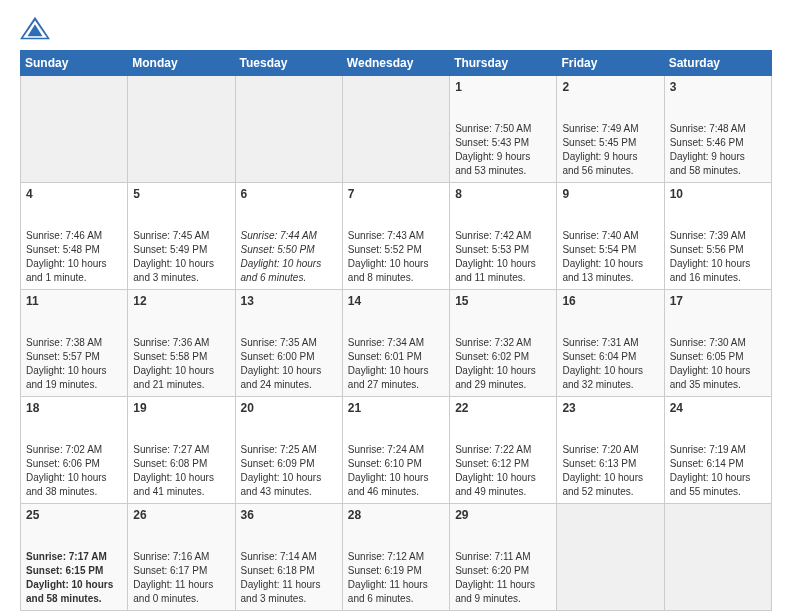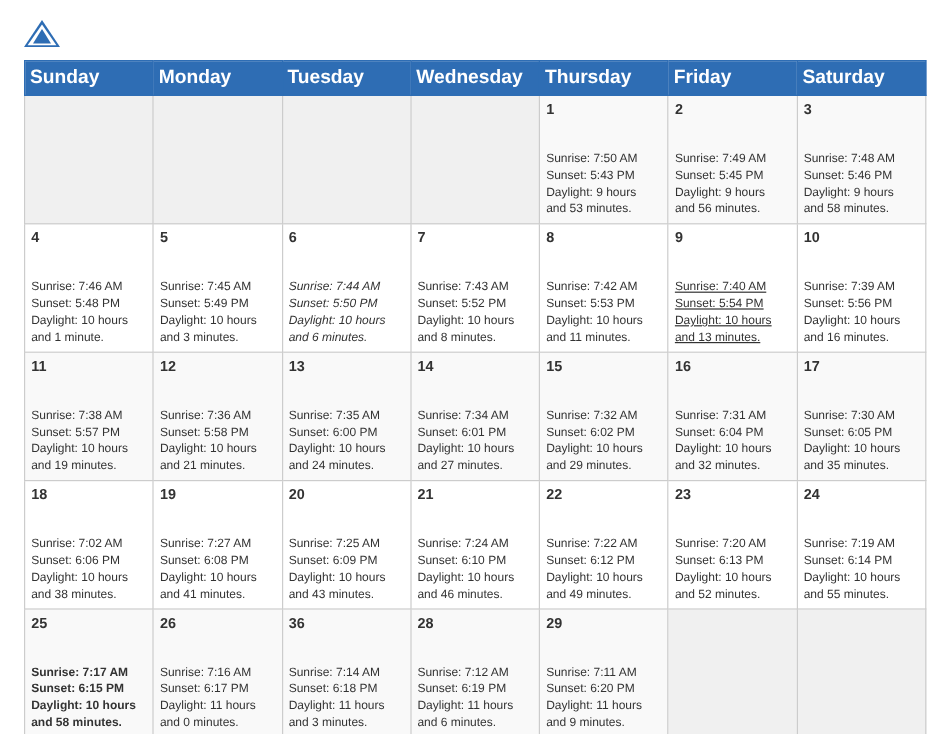--- a/index.html
+++ b/index.html
@@ -53,21 +53,21 @@
       color: #555;
     }
     table {
       width: 100%;
       border-collapse: collapse;
       table-layout: fixed;
     }
     thead tr th {
       background-color: #2e6db4;
       color: #fff;
-      font-size: 16px;
+      font-size: 12px;
       font-weight: bold;
       padding: 5px 4px;
       text-align: left;
       border: 1px solid #2e6db4;
     }
     tbody tr td {
       border: 1px solid #ccc;
       vertical-align: top;
       padding: 4px 5px;
       font-size: 10px;
@@ -188,21 +188,21 @@
         </td>
         <td>
           <span class="day-num">8</span>
           <div class="day-info" style="white-space: pre-line;">Sunrise: 7:42 AM
 Sunset: 5:53 PM
 Daylight: 10 hours
 and 11 minutes.</div>
         </td>
         <td>
           <span class="day-num">9</span>
-          <div class="day-info" style="white-space: pre-line; text-decoration: underline;">Sunrise: 7:40 AM
+          <div class="day-info" style="white-space: pre-line;">Sunrise: 7:40 AM
 Sunset: 5:54 PM
 Daylight: 10 hours
 and 13 minutes.</div>
         </td>
         <td>
           <span class="day-num">10</span>
           <div class="day-info" style="white-space: pre-line;">Sunrise: 7:39 AM
 Sunset: 5:56 PM
 Daylight: 10 hours
 and 16 minutes.</div>

